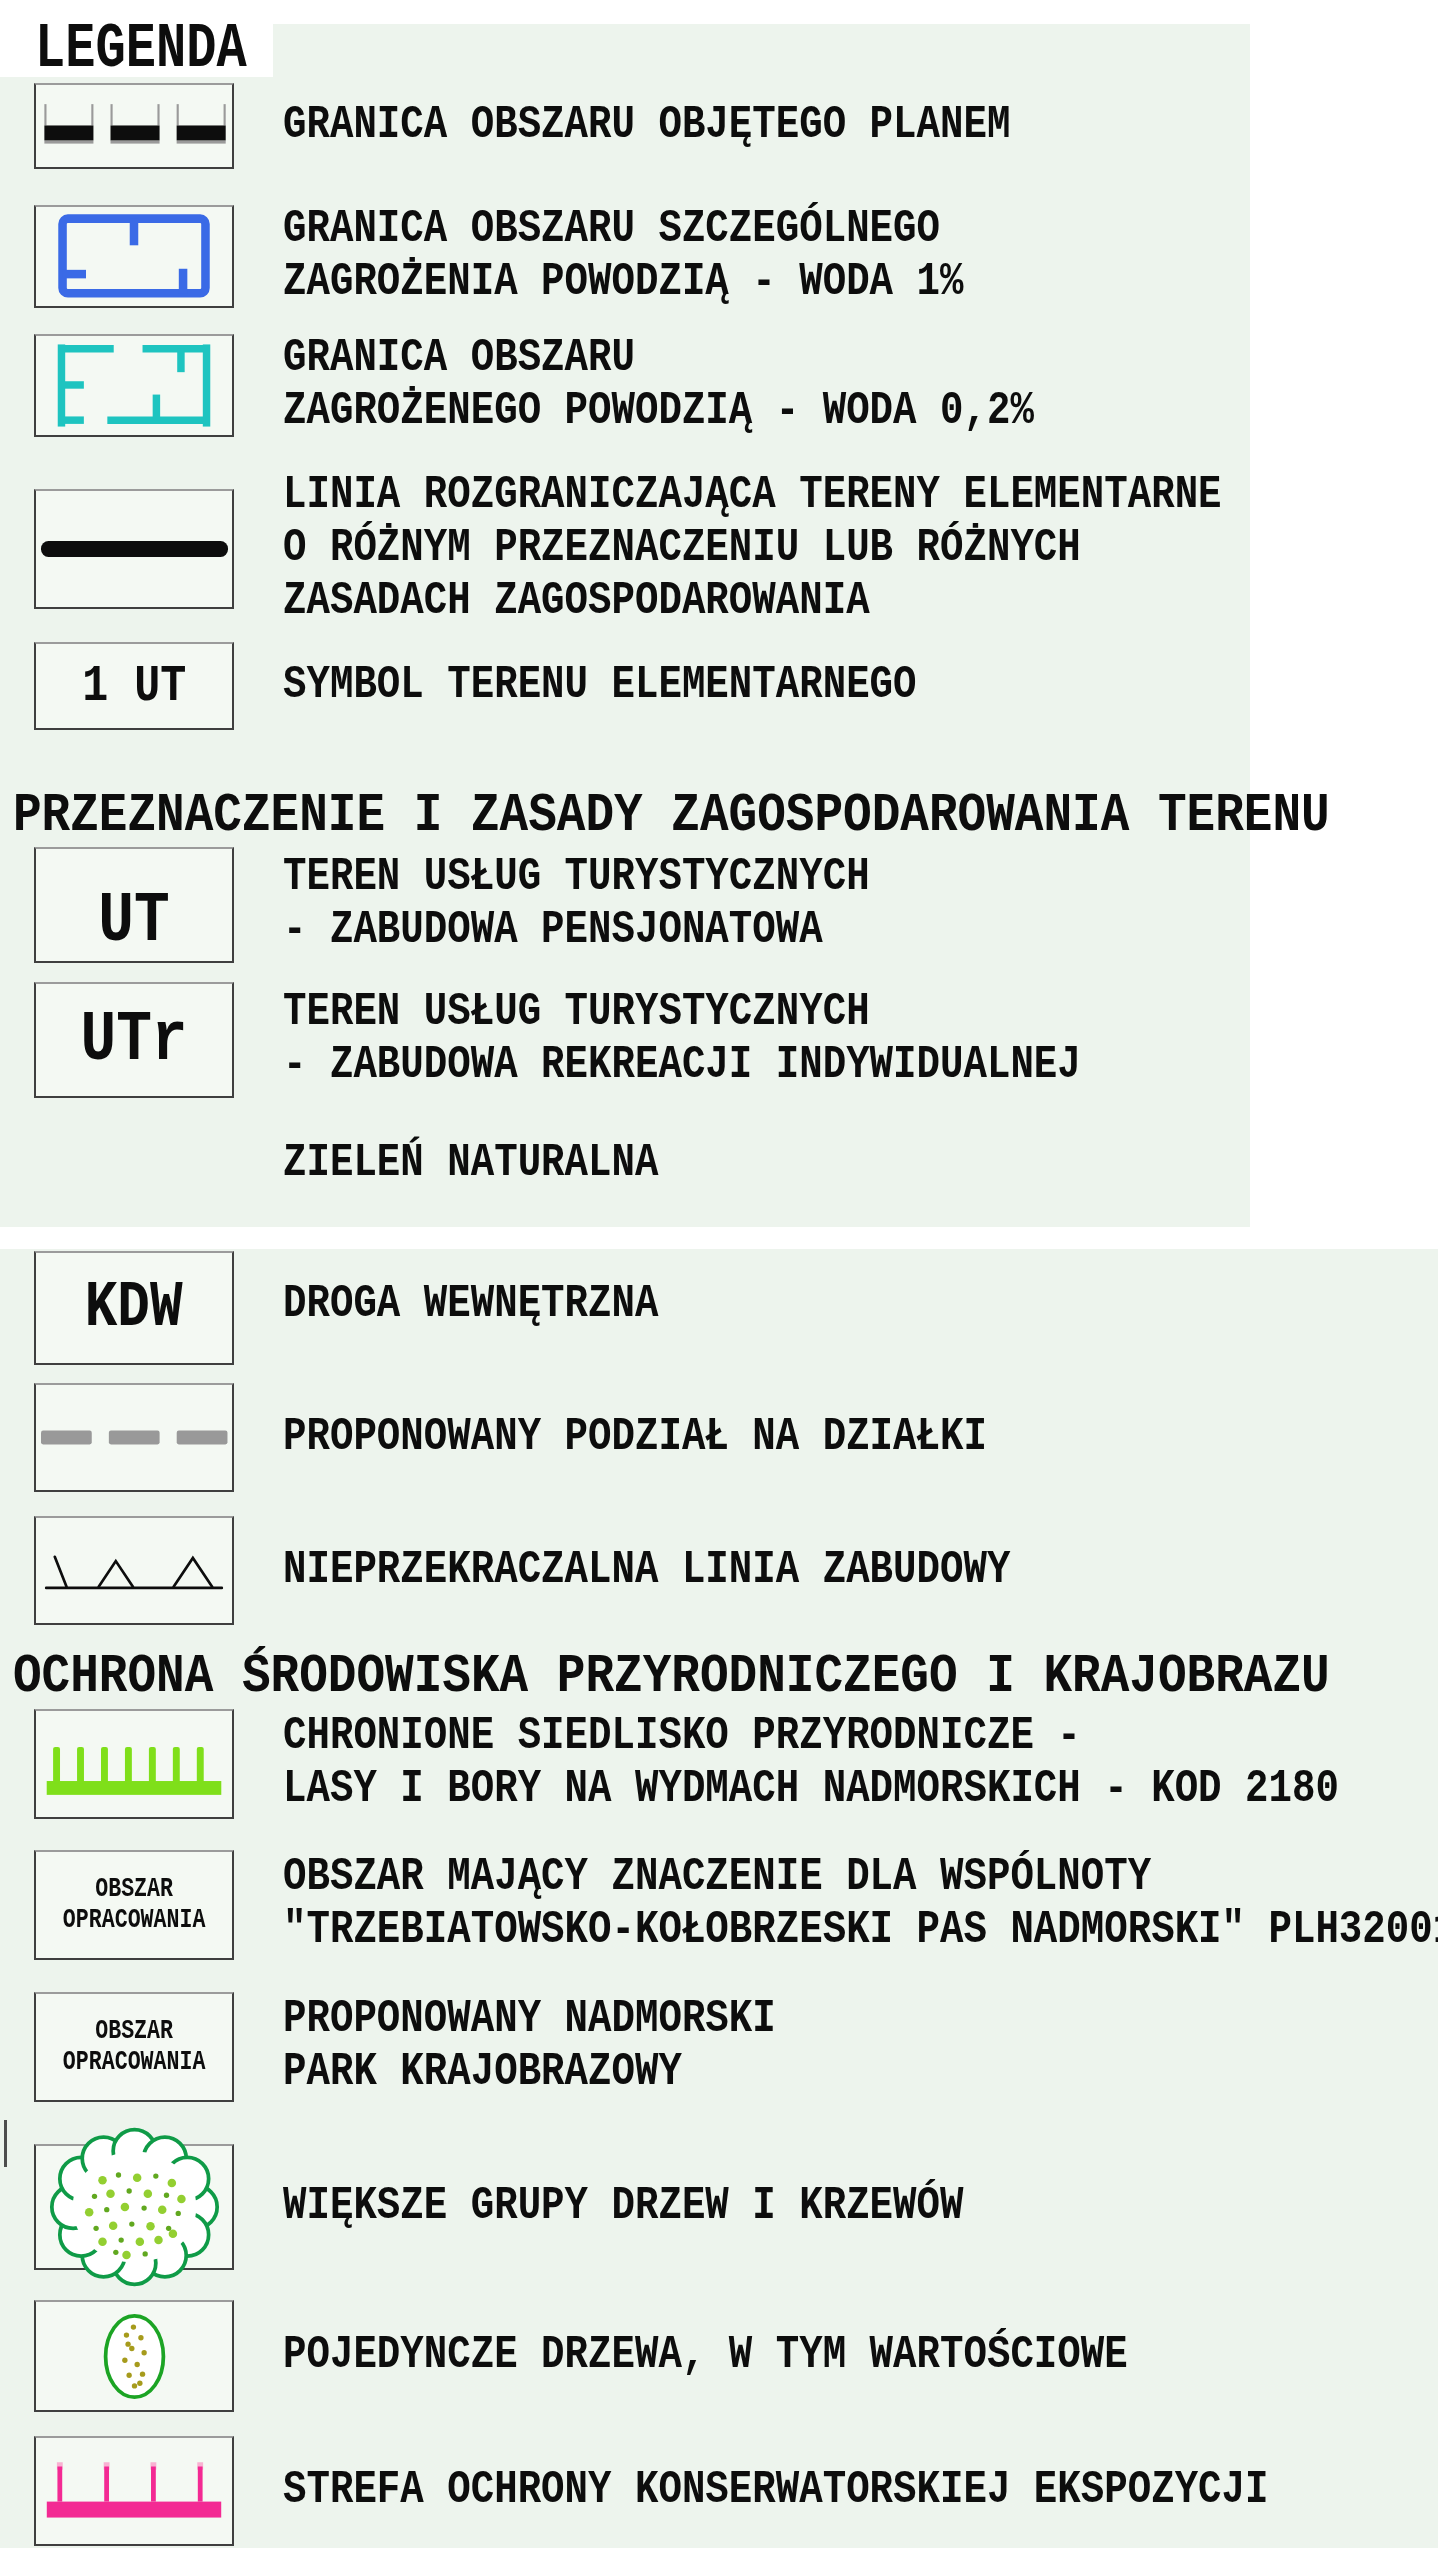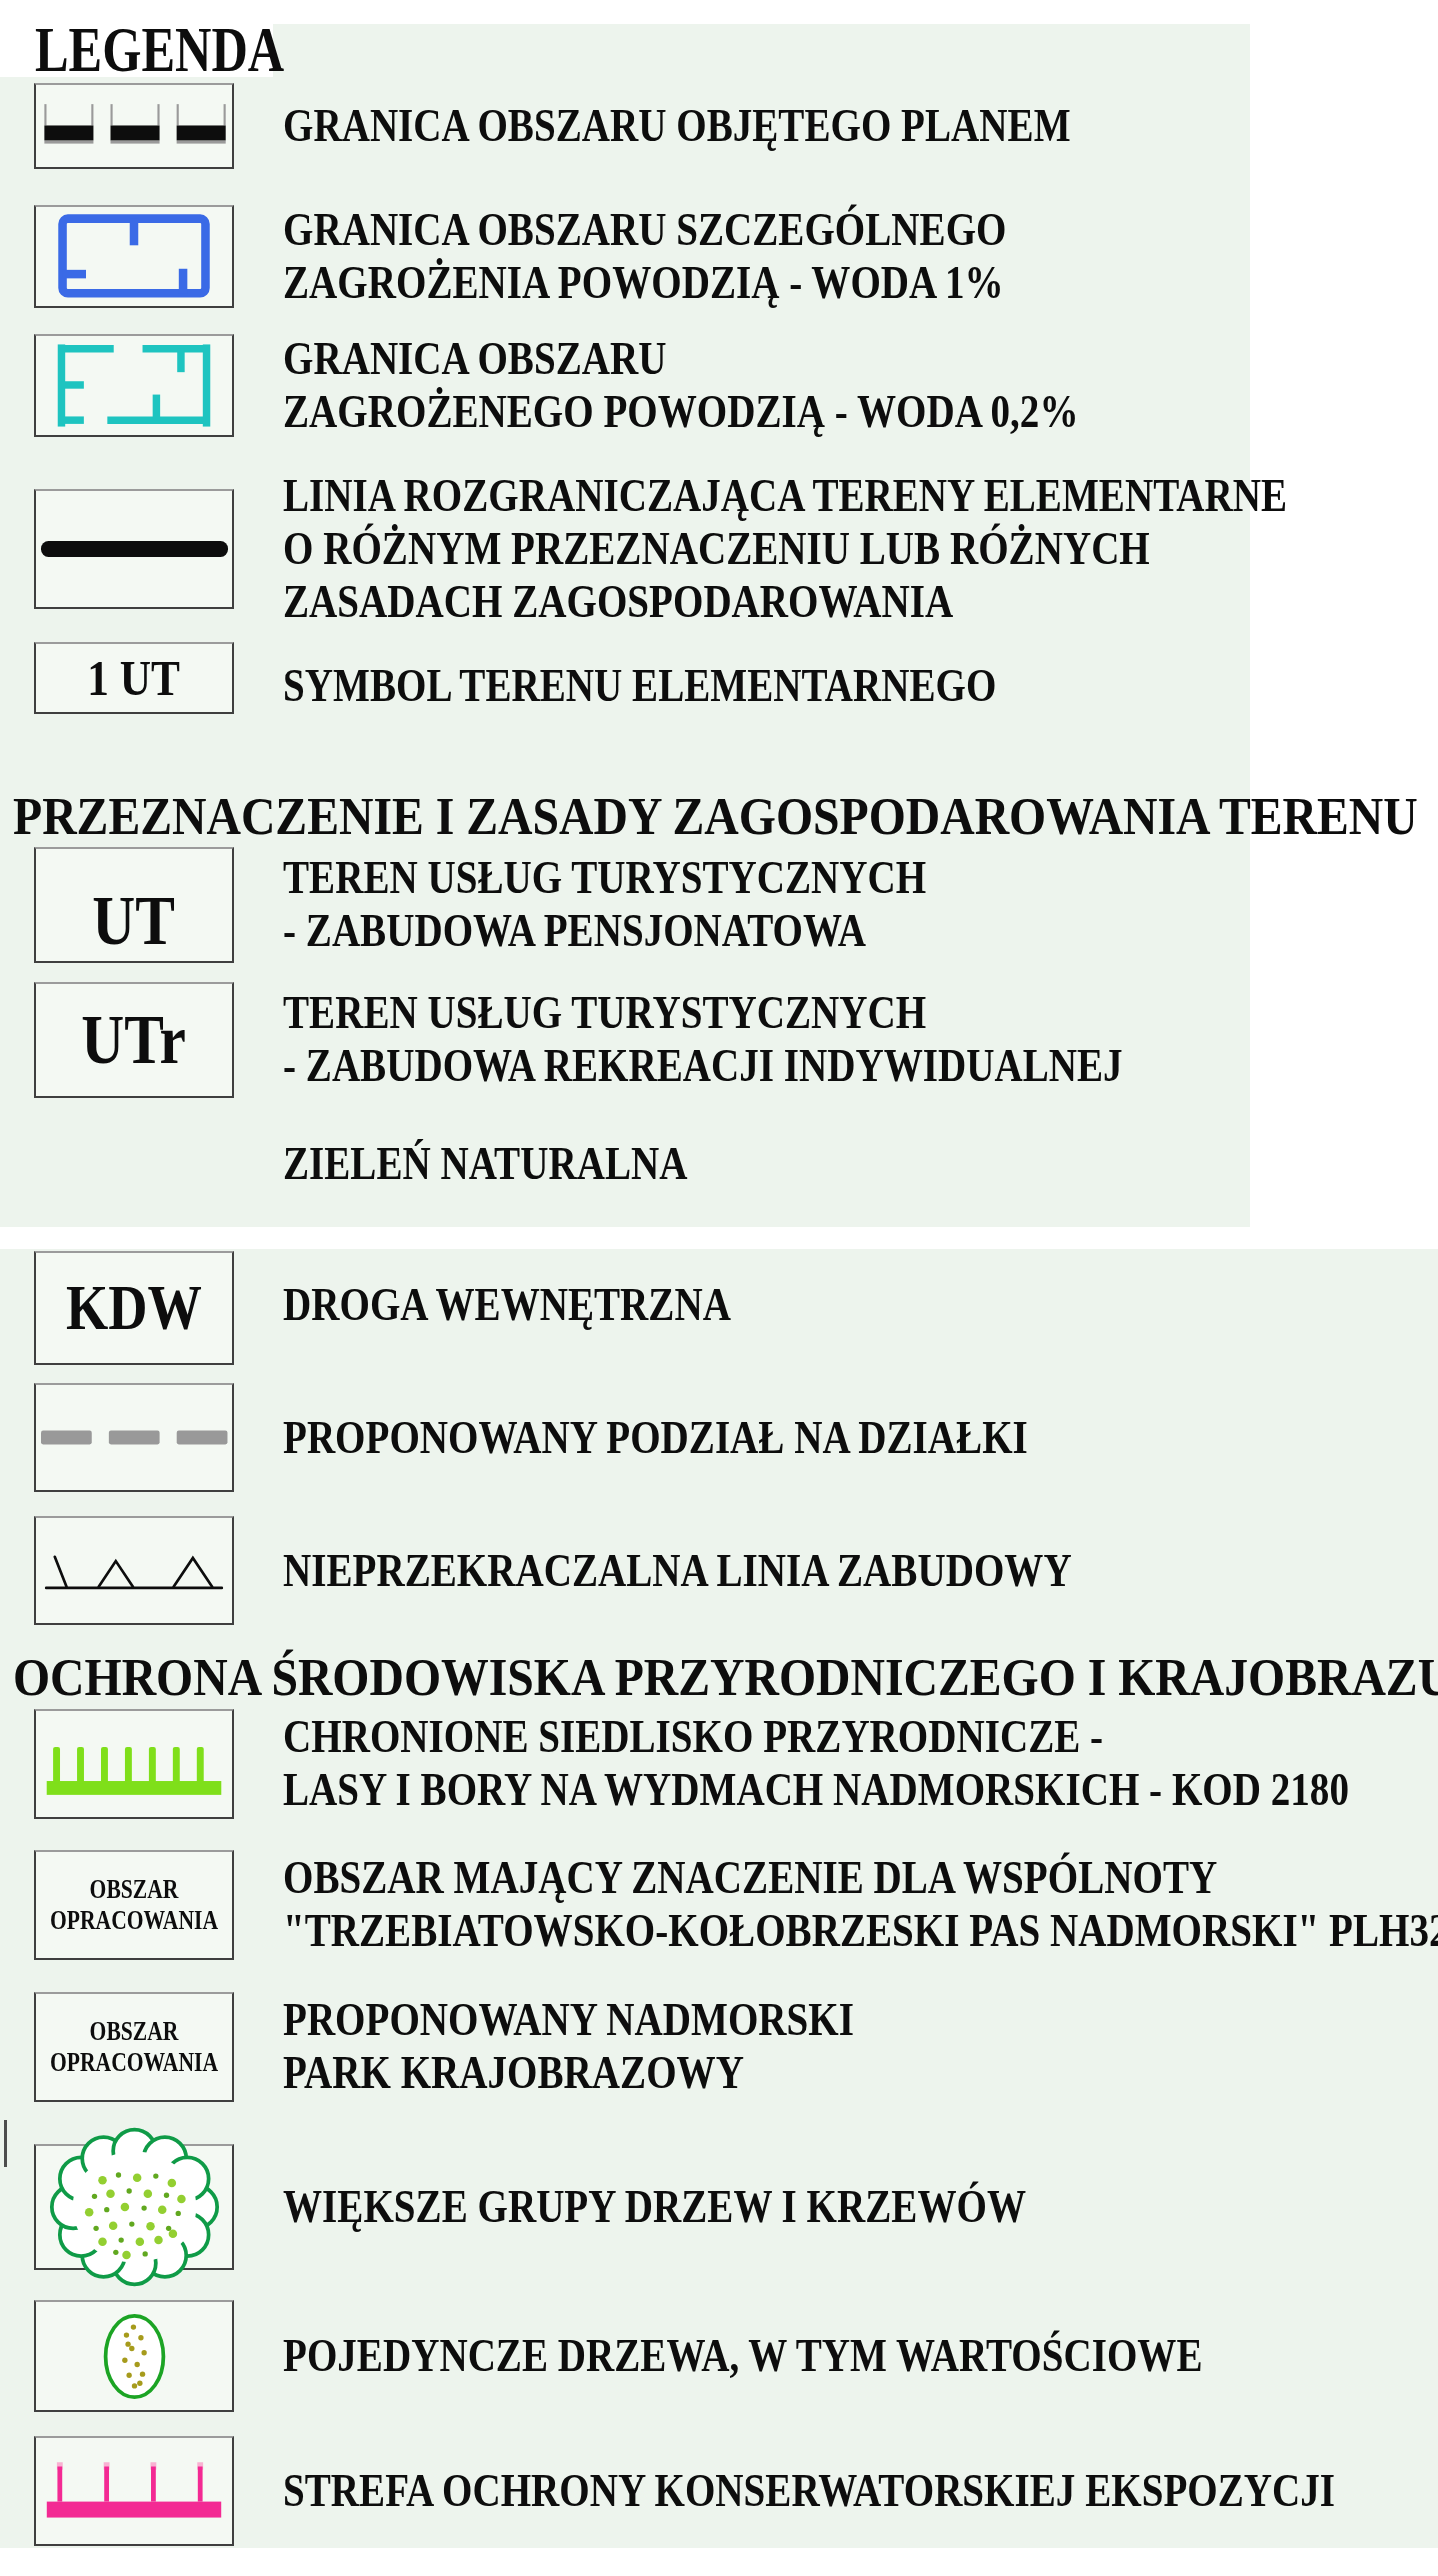--- a/index.html
+++ b/index.html
@@ -1,17 +1,17 @@
 <!DOCTYPE html>
 <html style="font-size:8.6px"><head>
 <meta charset="utf-8">
 <style>
   html,body{margin:0;padding:0;background:#ffffff;}
   #canvas{position:relative;width:1438px;height:2576px;background:#ffffff;overflow:hidden;
-          font-family:Liberation Serif, serif;color:#0d0d0d;}
+          font-family:Liberation Mono, monospace;color:#0d0d0d;}
   .panel{position:absolute;background:#edf4ed;}
   #panel1{left:0;top:24px;width:1250px;height:1203px;}
   #panel2{left:0;top:1249px;width:1438px;height:1299px;}
   #title-notch{position:absolute;left:0;top:24px;width:273px;height:53px;background:#ffffff;}
   #legend-title{position:absolute;left:35px;top:14px;font-size:63px;font-weight:bold;
                 transform:scaleX(.8);transform-origin:left top;white-space:nowrap;}
   .box{position:absolute;left:34px;width:200px;box-sizing:border-box;background:#f4f9f3;
        border:2.1px solid #3f3f3f;border-top:2.7px solid #9b9b9b;
        display:flex;align-items:center;justify-content:center;}
   .lbl{position:absolute;left:283px;font-size:46px;line-height:53px;font-weight:bold;
@@ -96,21 +96,21 @@
 
   <div class="box" style="top:489px;height:120px;">
     <div class="solidline" style="background:#0d0d0d;"></div>
   </div>
   <div class="lbl" style="top:469px;">
     <div>LINIA ROZGRANICZAJĄCA TERENY ELEMENTARNE</div>
     <div>O RÓŻNYM PRZEZNACZENIU LUB RÓŻNYCH</div>
     <div>ZASADACH ZAGOSPODAROWANIA</div>
   </div>
 
-  <div class="box" style="top:642px;height:72px;">
+  <div class="box" style="top:642px;height:88px;">
     <span class="code" style="font-size:51px;">1 UT</span>
   </div>
   <div class="lbl" style="top:659px;">
     <div>SYMBOL TERENU ELEMENTARNEGO</div>
   </div>
 
   <div class="hdg" style="top:786px;">PRZEZNACZENIE I ZASADY ZAGOSPODAROWANIA TERENU</div>
 
   <div class="box" style="top:847px;height:116px;align-items:flex-end;">
     <span class="code" style="font-size:70px;">UT</span>

